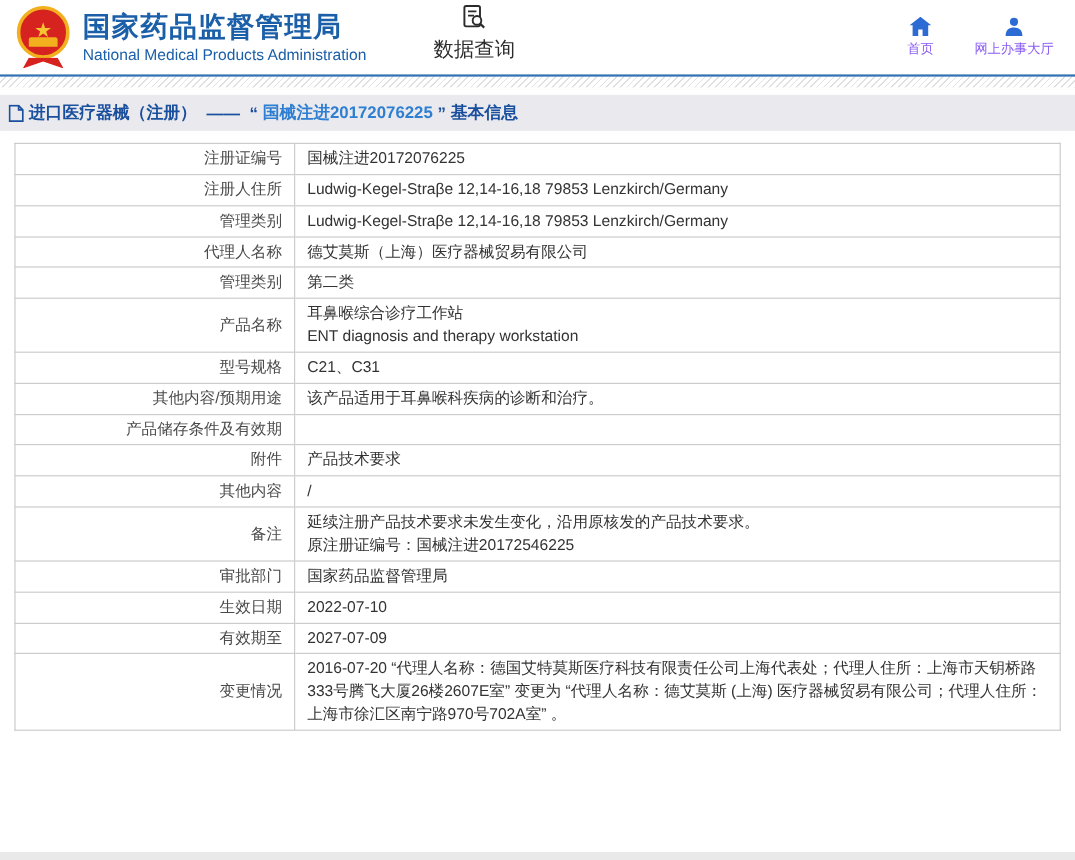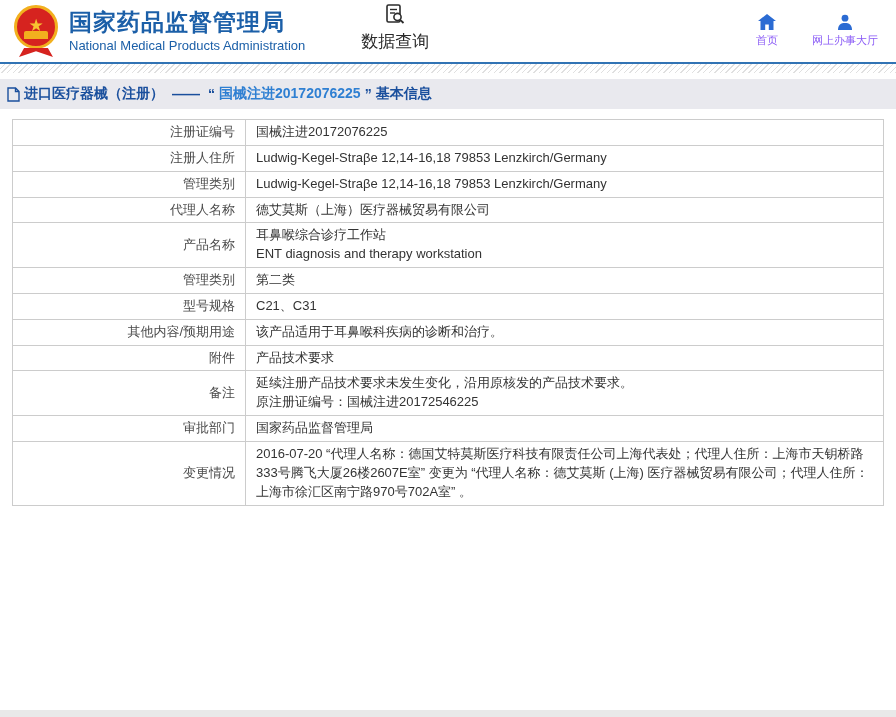--- a/index.html
+++ b/index.html
@@ -229,61 +229,85 @@
               <div class="line">Ludwig-Kegel-Straβe 12,14-16,18 79853 Lenzkirch/Germany</div>
             </td>
           </tr>
           <tr>
             <td class="lbl">代理人名称</td>
             <td class="val">
               <div class="line">德艾莫斯（上海）医疗器械贸易有限公司</div>
             </td>
           </tr>
           <tr>
+            <td class="lbl">管理类别</td>
+            <td class="val">
+              <div class="line">第二类</div>
+            </td>
+          </tr>
+          <tr>
             <td class="lbl">产品名称</td>
             <td class="val">
               <div class="line">耳鼻喉综合诊疗工作站</div>
               <div class="line">ENT diagnosis and therapy workstation</div>
             </td>
           </tr>
           <tr>
-            <td class="lbl">管理类别</td>
-            <td class="val">
-              <div class="line">第二类</div>
-            </td>
-          </tr>
-          <tr>
             <td class="lbl">型号规格</td>
             <td class="val">
               <div class="line">C21、C31</div>
             </td>
           </tr>
           <tr>
             <td class="lbl">其他内容/预期用途</td>
             <td class="val">
               <div class="line">该产品适用于耳鼻喉科疾病的诊断和治疗。</div>
             </td>
           </tr>
           <tr>
+            <td class="lbl">产品储存条件及有效期</td>
+            <td class="val">
+              <div class="line">&nbsp;</div>
+            </td>
+          </tr>
+          <tr>
             <td class="lbl">附件</td>
             <td class="val">
               <div class="line">产品技术要求</div>
+            </td>
+          </tr>
+          <tr>
+            <td class="lbl">其他内容</td>
+            <td class="val">
+              <div class="line">/</div>
             </td>
           </tr>
           <tr>
             <td class="lbl">备注</td>
             <td class="val">
               <div class="line">延续注册产品技术要求未发生变化，沿用原核发的产品技术要求。</div>
               <div class="line">原注册证编号：国械注进20172546225</div>
             </td>
           </tr>
           <tr>
             <td class="lbl">审批部门</td>
             <td class="val">
               <div class="line">国家药品监督管理局</div>
+            </td>
+          </tr>
+          <tr>
+            <td class="lbl">生效日期</td>
+            <td class="val">
+              <div class="line">2022-07-10</div>
+            </td>
+          </tr>
+          <tr>
+            <td class="lbl">有效期至</td>
+            <td class="val">
+              <div class="line">2027-07-09</div>
             </td>
           </tr>
           <tr>
             <td class="lbl">变更情况</td>
             <td class="val">
               <div class="line">2016-07-20 “代理人名称：德国艾特莫斯医疗科技有限责任公司上海代表处；代理人住所：上海市天钥桥路333号腾飞大厦26楼2607E室” 变更为 “代理人名称：德艾莫斯 (上海) 医疗器械贸易有限公司；代理人住所：上海市徐汇区南宁路970号702A室” 。</div>
             </td>
           </tr>
         </tbody>
     </table>

